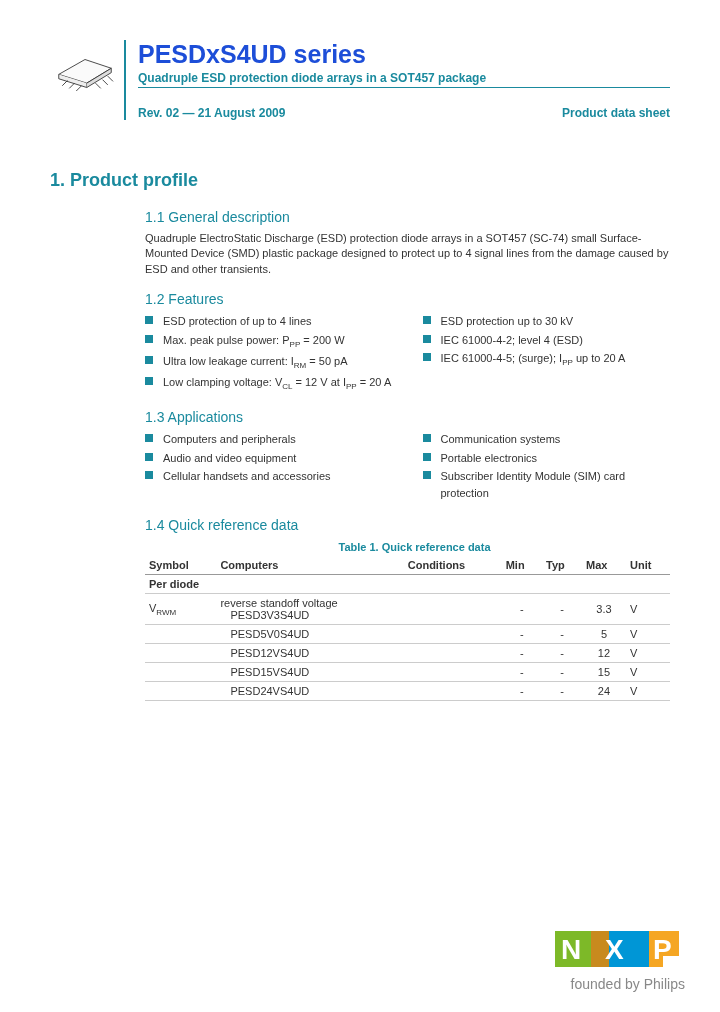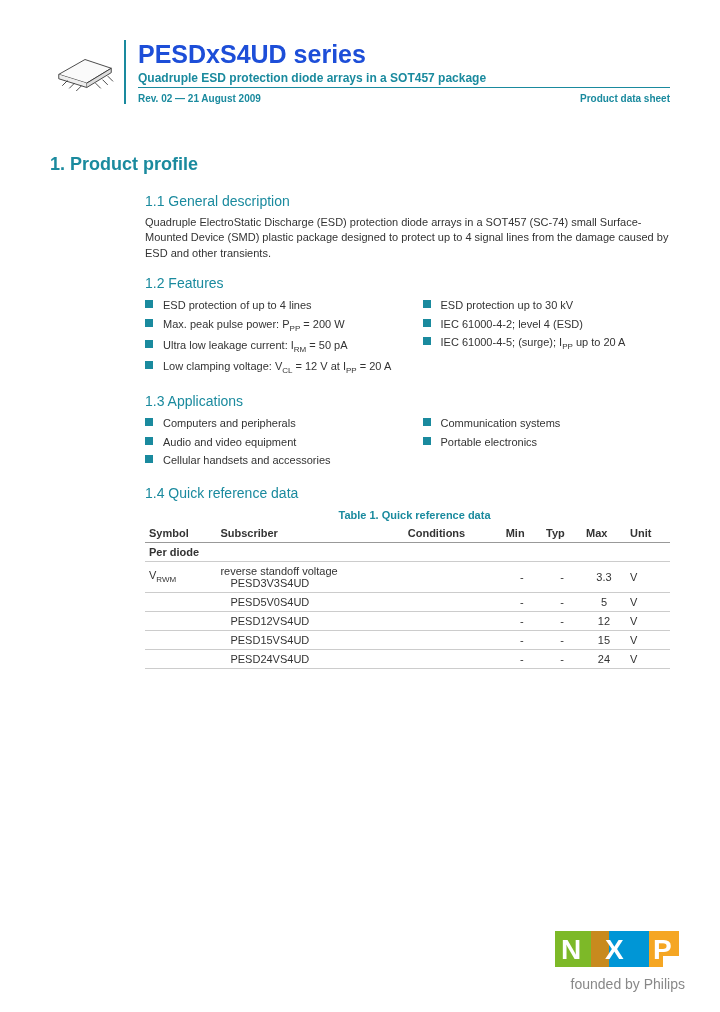--- a/index.html
+++ b/index.html
@@ -40,22 +40,22 @@
   .subtitle {
     font-size: 12px;
     font-weight: bold;
     color: #1a8a9e;
     margin: 0 0 2px 0;
   }
   .revline {
     display: flex;
     justify-content: space-between;
     border-top: 1px solid #1a8a9e;
-    padding-top: 5px;
-    font-size: 10px;
+    padding-top: 18px;
+    font-size: 12px;
     font-weight: bold;
     color: #1a8a9e;
   }
   .section-num {
     font-size: 18px;
     font-weight: bold;
     color: #1a8a9e;
     margin: 0 0 18px 0;
   }
   .content-indent {
@@ -207,31 +207,32 @@
           <ul class="bullets">
             <li>Computers and peripherals</li>
             <li>Audio and video equipment</li>
             <li>Cellular handsets and accessories</li>
           </ul>
         </div>
       <div class="col">
           <ul class="bullets">
             <li>Communication systems</li>
             <li>Portable electronics</li>
+            <li>Subscriber Identity Module (SIM) card protection</li>
           </ul>
         </div>
     </div>
 
     <div class="subsection">1.4  Quick reference data</div>
     <div class="table-title">Table 1.     Quick reference data</div>
     <table class="data">
       <thead>
           <tr id="thead-row">
             <th>Symbol</th>
-            <th>Subscriber</th>
+            <th>Computers</th>
             <th>Conditions</th>
             <th class="center">Min</th>
             <th class="center">Typ</th>
             <th class="center">Max</th>
             <th>Unit</th>
           </tr>
         </thead>
       <tbody id="tbody">
           <tr>
             <td colspan="7" class="perdiode">Per diode</td>

